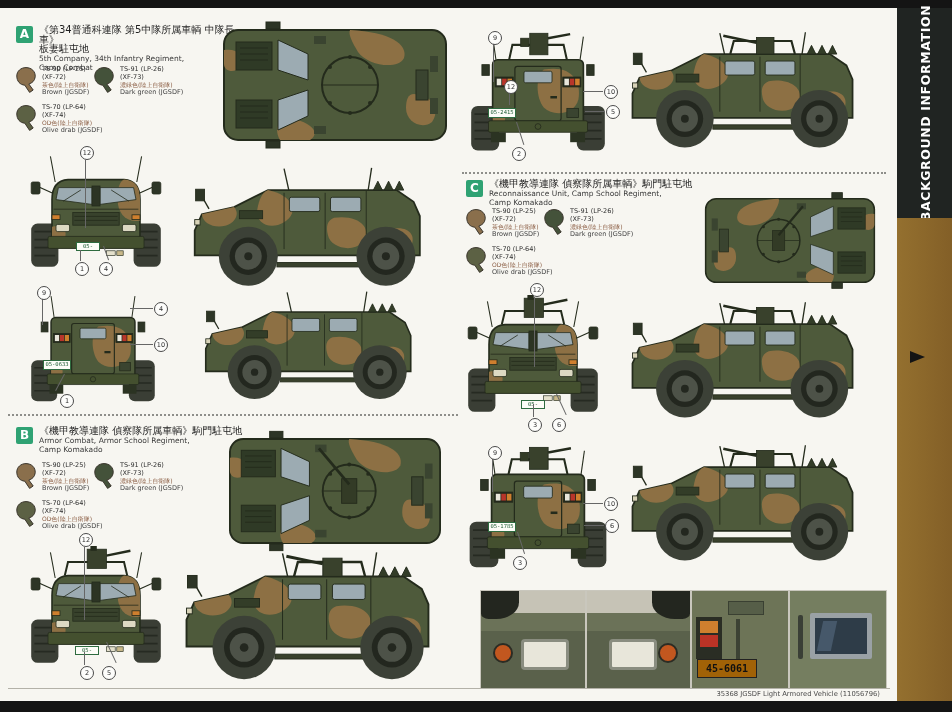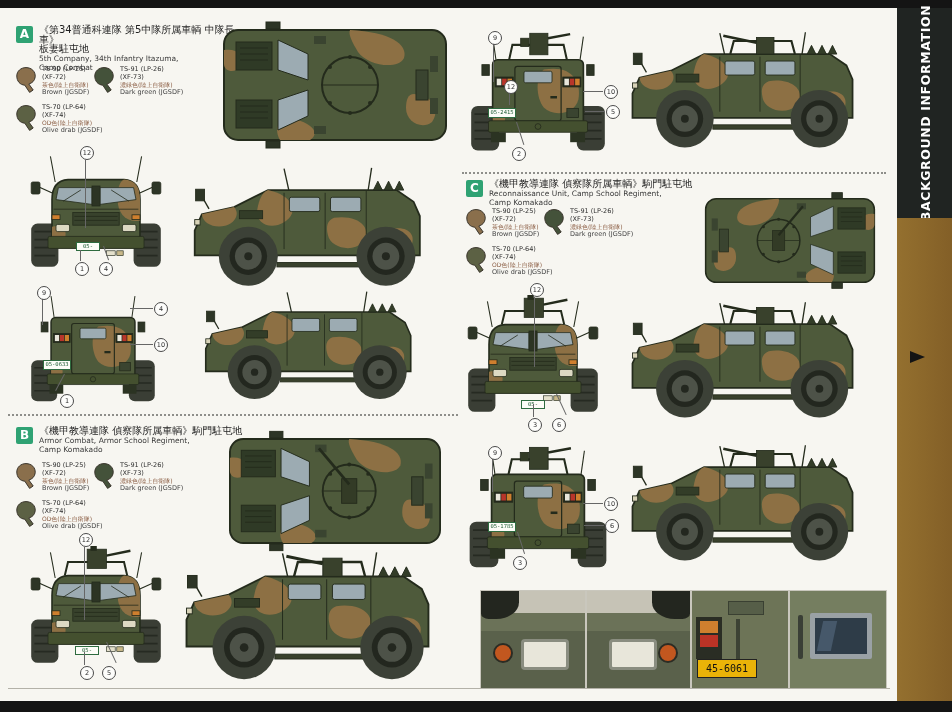--- a/index.html
+++ b/index.html
@@ -223,21 +223,21 @@
   <div class="side-black">
     <span>BACKGROUND INFORMATION</span>
   </div>
   <div class="side-brown"></div>
   <div class="side-arrow"></div>
 
   <div class="sec-label" style="left:16px;top:26px">A</div>
   <div class="sec-head" style="left:39px;top:25px">
     <div class="jp1">《第34普通科連隊 第5中隊所属車輌 中隊長車》</div>
     <div class="jp1">板妻駐屯地</div>
-    <div class="en">5th Company, 34th Infantry Itazuma,</div>
+    <div class="en">5th Company, 34th Infantry Regiment,</div>
     <div class="en">Camp Combat</div>
   </div>
 
   <div class="paint" style="left:14px;top:66px">
     <svg class="paint-icon" viewBox="0 0 60 70">
         <use href="#sw" fill="#8a6f4c"></use>
       </svg>
     <div>
         <div class="pc">TS-90 (LP-25)</div>
         <div class="pc">(XF-72)</div>
@@ -476,25 +476,26 @@
     <div class="ph-mirror" style="right:0;top:0;border-radius:0 0 20% 60%"></div>
     <div class="ph-blinker" style="right:12px;top:52px"></div>
     <div class="ph-light" style="left:22px;top:48px"></div>
   </div>
   <div class="photo" style="left:691px;width:96px;background:#6d7457">
     <div class="abs" style="left:4px;top:26px;width:26px;height:42px;background:#2a2d24"></div>
     <div class="abs" style="left:8px;top:30px;width:18px;height:12px;background:#cf7f2e"></div>
     <div class="abs" style="left:8px;top:44px;width:18px;height:12px;background:#bb3326"></div>
     <div class="abs" style="left:36px;top:10px;width:34px;height:12px;background:#565e48;border:1px solid #3a4032"></div>
     <div class="abs" style="left:44px;top:28px;width:4px;height:56px;background:#3c4234"></div>
-    <div class="abs" style="left:5px;top:68px;width:58px;height:17px;background:#eab308;border:1px solid #222;color:#111;
-         font-family:'DejaVu Sans Mono','Liberation Mono',monospace;font-weight:normal;font-size:10px;line-height:17px;text-align:center">45-6061</div>
+    <div class="abs" style="left:5px;top:68px;width:58px;height:17px;background:#a16207;border:1px solid #222;color:#111;
+         font-family:'DejaVu Sans Mono','Liberation Mono',monospace;font-weight:bold;font-size:10px;line-height:17px;text-align:center">45-6061</div>
   </div>
   <div class="photo" style="left:789px;width:96px;background:#757e60">
     <div class="abs" style="left:8px;top:24px;width:5px;height:44px;background:#3a3f36;border-radius:2px"></div>
     <div class="abs" style="left:20px;top:22px;width:62px;height:46px;background:#9aa1a5;border-radius:2px"></div>
     <div class="abs" style="left:25px;top:27px;width:52px;height:36px;background:#2e3c48"></div>
     <div class="abs" style="left:30px;top:30px;width:14px;height:30px;background:#46586a;transform:skewX(-12deg)"></div>
   </div>
 
   <div class="rule"></div>
+  <div class="footer">35368 JGSDF Light Armored Vehicle (11056796)</div>
 
 </div>
 
 </body></html>

